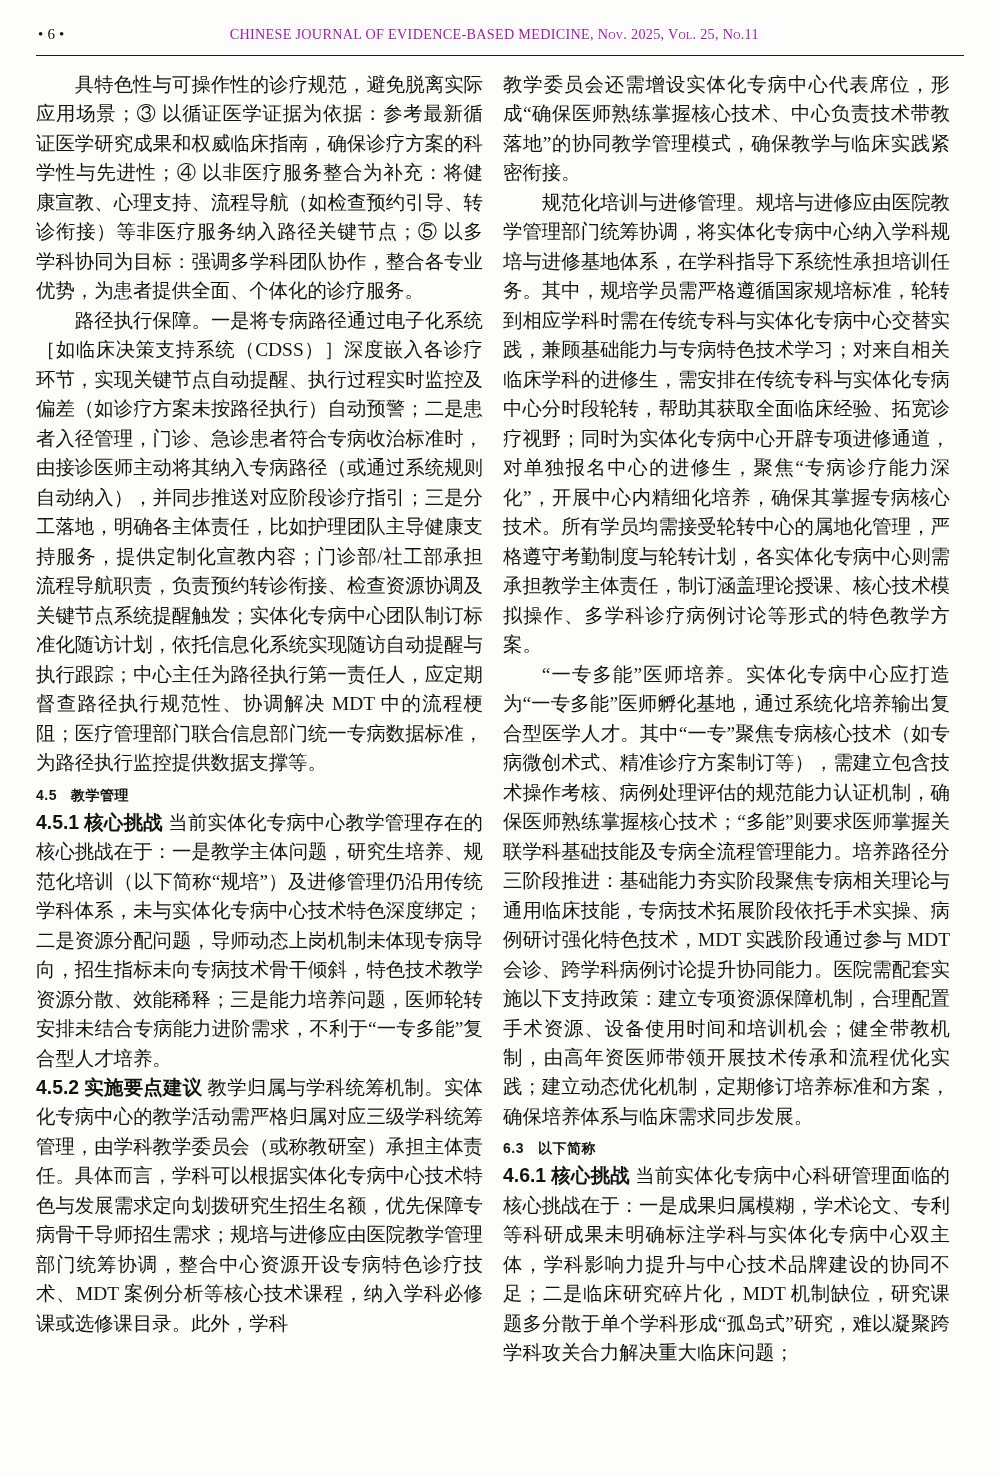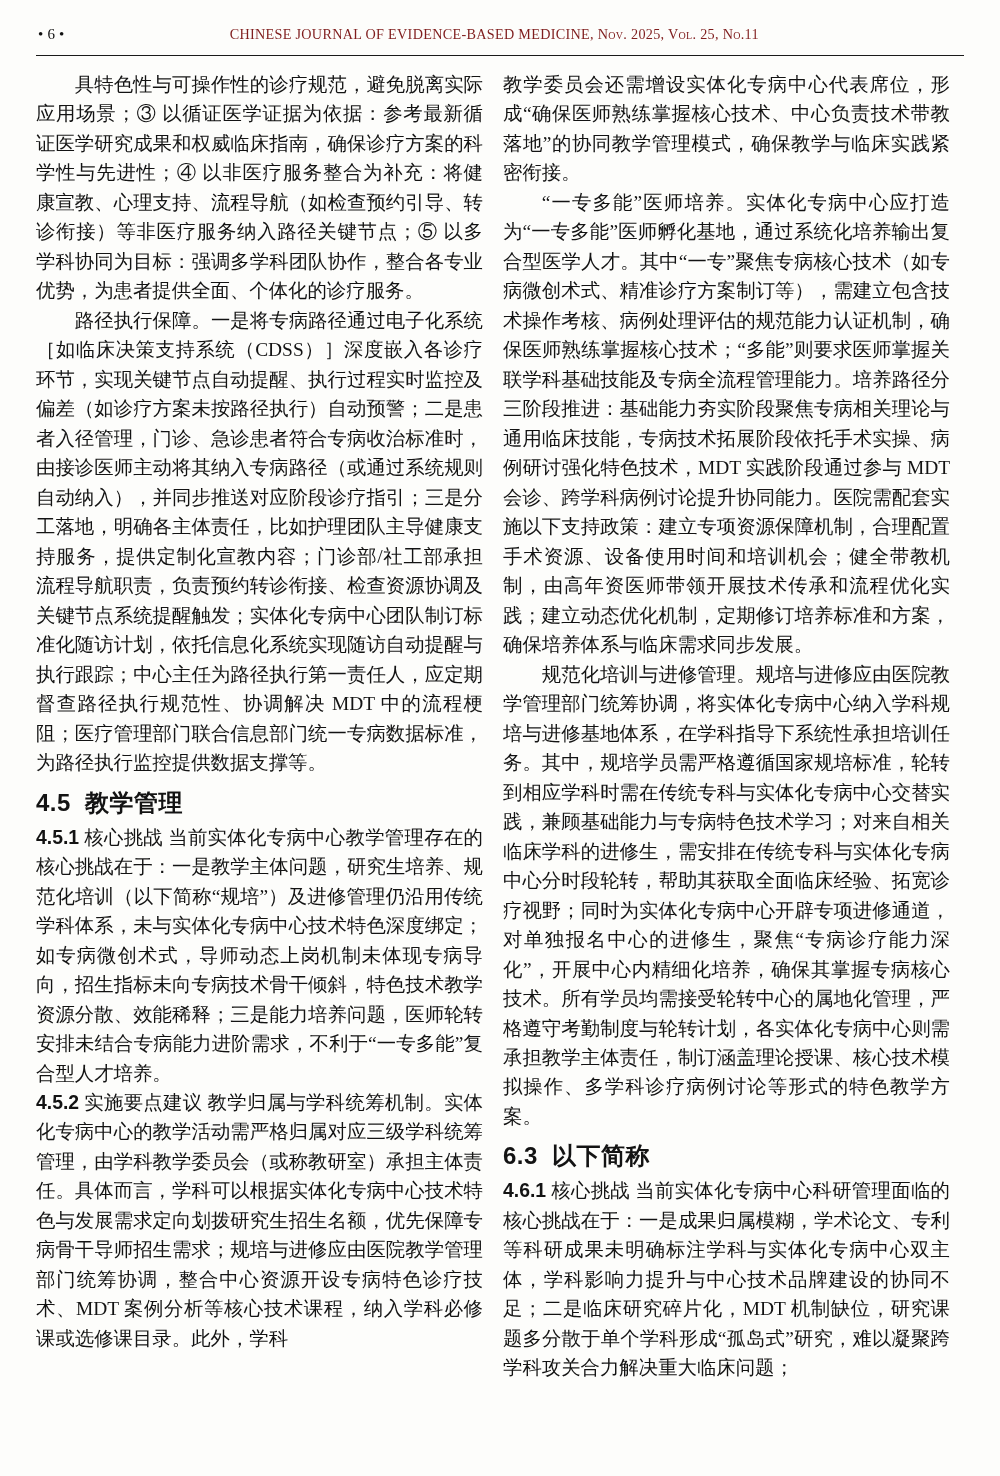--- a/index.html
+++ b/index.html
@@ -38,21 +38,21 @@
     color: #111;
   }
   .runhead-title {
     flex: 1;
     text-align: center;
     font-size: 14.2px;
     font-variant: small-caps;
     letter-spacing: .3px;
     white-space: nowrap;
     padding-right: 40px;
-    color: #7f1d1d;
+    color: #a21caf;
   }
   .rule {
     border-top: 1.6px solid #1a1a1a;
     margin: 3px 0 14px 0;
   }
   
   .cols {
     display: flex;
     gap: 20px;
     height: 1380px;
@@ -66,30 +66,30 @@
     color: #131313;
   }
   p {
     margin: 0;
     text-indent: 2em;
     font-family: "Liberation Serif", "DejaVu Serif", serif;
   }
   p.noindent { text-indent: 0; }
   h3.sec {
     margin: 7px 0 2px 0;
-    font-size: 24px;
+    font-size: 14px;
     font-weight: bold;
     line-height: 1.5;
     font-family: "Liberation Sans", sans-serif;
     letter-spacing: .5px;
   }
   h3.sec .num { margin-right: 14px; }
   .sub-num { font-weight: bold; font-family: Liberation Sans, sans-serif; }
   .lead {
-    font-weight: normal;
+    font-weight: bold;
     font-family: "Liberation Sans", sans-serif;
   }
 </style>
 </head>
 <body>
 
 <div class="page">
 
   <div class="runhead">
     <div class="folio">• 6 •</div>
@@ -104,36 +104,36 @@
       <p>具特色性与可操作性的诊疗规范，避免脱离实际应用场景；③ 以循证医学证据为依据：参考最新循证医学研究成果和权威临床指南，确保诊疗方案的科学性与先进性；④ 以非医疗服务整合为补充：将健康宣教、心理支持、流程导航（如检查预约引导、转诊衔接）等非医疗服务纳入路径关键节点；⑤ 以多学科协同为目标：强调多学科团队协作，整合各专业优势，为患者提供全面、个体化的诊疗服务。</p>
       <p>路径执行保障。一是将专病路径通过电子化系统［如临床决策支持系统（CDSS）］深度嵌入各诊疗环节，实现关键节点自动提醒、执行过程实时监控及偏差（如诊疗方案未按路径执行）自动预警；二是患者入径管理，门诊、急诊患者符合专病收治标准时，由接诊医师主动将其纳入专病路径（或通过系统规则自动纳入），并同步推送对应阶段诊疗指引；三是分工落地，明确各主体责任，比如护理团队主导健康支持服务，提供定制化宣教内容；门诊部/社工部承担流程导航职责，负责预约转诊衔接、检查资源协调及关键节点系统提醒触发；实体化专病中心团队制订标准化随访计划，依托信息化系统实现随访自动提醒与执行跟踪；中心主任为路径执行第一责任人，应定期督查路径执行规范性、协调解决 MDT 中的流程梗阻；医疗管理部门联合信息部门统一专病数据标准，为路径执行监控提供数据支撑等。</p>
 
       <h3 class="sec">
         <span class="num">4.5</span><span>教学管理</span>
       </h3>
 
       <p class="noindent">
         <span class="sub-num">4.5.1</span>
         <span class="lead">核心挑战</span>
-        <span>当前实体化专病中心教学管理存在的核心挑战在于：一是教学主体问题，研究生培养、规范化培训（以下简称“规培”）及进修管理仍沿用传统学科体系，未与实体化专病中心技术特色深度绑定；如专病微创术式，导师动态上岗机制未体现专病导向，招生指标未向专病技术骨干倾斜，特色技术教学资源分散、效能稀释；三是能力培养问题，医师轮转安排未结合专病能力进阶需求，不利于“一专多能”复合型人才培养。</span>
+        <span>当前实体化专病中心教学管理存在的核心挑战在于：一是教学主体问题，研究生培养、规范化培训（以下简称“规培”）及进修管理仍沿用传统学科体系，未与实体化专病中心技术特色深度绑定；二是资源分配问题，导师动态上岗机制未体现专病导向，招生指标未向专病技术骨干倾斜，特色技术教学资源分散、效能稀释；三是能力培养问题，医师轮转安排未结合专病能力进阶需求，不利于“一专多能”复合型人才培养。</span>
       </p>
 
       <p class="noindent">
         <span class="sub-num">4.5.2</span>
         <span class="lead">实施要点建议</span>
         <span>教学归属与学科统筹机制。实体化专病中心的教学活动需严格归属对应三级学科统筹管理，由学科教学委员会（或称教研室）承担主体责任。具体而言，学科可以根据实体化专病中心技术特色与发展需求定向划拨研究生招生名额，优先保障专病骨干导师招生需求；规培与进修应由医院教学管理部门统筹协调，整合中心资源开设专病特色诊疗技术、MDT 案例分析等核心技术课程，纳入学科必修课或选修课目录。此外，学科</span>
       </p>
 
     </div>
 
     <div class="col">
 
       <p class="noindent">教学委员会还需增设实体化专病中心代表席位，形成“确保医师熟练掌握核心技术、中心负责技术带教落地”的协同教学管理模式，确保教学与临床实践紧密衔接。</p>
+      <p>规范化培训与进修管理。规培与进修应由医院教学管理部门统筹协调，将实体化专病中心纳入学科规培与进修基地体系，在学科指导下系统性承担培训任务。其中，规培学员需严格遵循国家规培标准，轮转到相应学科时需在传统专科与实体化专病中心交替实践，兼顾基础能力与专病特色技术学习；对来自相关临床学科的进修生，需安排在传统专科与实体化专病中心分时段轮转，帮助其获取全面临床经验、拓宽诊疗视野；同时为实体化专病中心开辟专项进修通道，对单独报名中心的进修生，聚焦“专病诊疗能力深化”，开展中心内精细化培养，确保其掌握专病核心技术。所有学员均需接受轮转中心的属地化管理，严格遵守考勤制度与轮转计划，各实体化专病中心则需承担教学主体责任，制订涵盖理论授课、核心技术模拟操作、多学科诊疗病例讨论等形式的特色教学方案。</p>
       <p>“一专多能”医师培养。实体化专病中心应打造为“一专多能”医师孵化基地，通过系统化培养输出复合型医学人才。其中“一专”聚焦专病核心技术（如专病微创术式、精准诊疗方案制订等），需建立包含技术操作考核、病例处理评估的规范能力认证机制，确保医师熟练掌握核心技术；“多能”则要求医师掌握关联学科基础技能及专病全流程管理能力。培养路径分三阶段推进：基础能力夯实阶段聚焦专病相关理论与通用临床技能，专病技术拓展阶段依托手术实操、病例研讨强化特色技术，MDT 实践阶段通过参与 MDT 会诊、跨学科病例讨论提升协同能力。医院需配套实施以下支持政策：建立专项资源保障机制，合理配置手术资源、设备使用时间和培训机会；健全带教机制，由高年资医师带领开展技术传承和流程优化实践；建立动态优化机制，定期修订培养标准和方案，确保培养体系与临床需求同步发展。</p>
-      <p>规范化培训与进修管理。规培与进修应由医院教学管理部门统筹协调，将实体化专病中心纳入学科规培与进修基地体系，在学科指导下系统性承担培训任务。其中，规培学员需严格遵循国家规培标准，轮转到相应学科时需在传统专科与实体化专病中心交替实践，兼顾基础能力与专病特色技术学习；对来自相关临床学科的进修生，需安排在传统专科与实体化专病中心分时段轮转，帮助其获取全面临床经验、拓宽诊疗视野；同时为实体化专病中心开辟专项进修通道，对单独报名中心的进修生，聚焦“专病诊疗能力深化”，开展中心内精细化培养，确保其掌握专病核心技术。所有学员均需接受轮转中心的属地化管理，严格遵守考勤制度与轮转计划，各实体化专病中心则需承担教学主体责任，制订涵盖理论授课、核心技术模拟操作、多学科诊疗病例讨论等形式的特色教学方案。</p>
 
       <h3 class="sec">
         <span class="num">6.3</span><span>以下简称</span>
       </h3>
 
       <p class="noindent">
         <span class="sub-num">4.6.1</span>
         <span class="lead">核心挑战</span>
         <span>当前实体化专病中心科研管理面临的核心挑战在于：一是成果归属模糊，学术论文、专利等科研成果未明确标注学科与实体化专病中心双主体，学科影响力提升与中心技术品牌建设的协同不足；二是临床研究碎片化，MDT 机制缺位，研究课题多分散于单个学科形成“孤岛式”研究，难以凝聚跨学科攻关合力解决重大临床问题；</span>
       </p>

